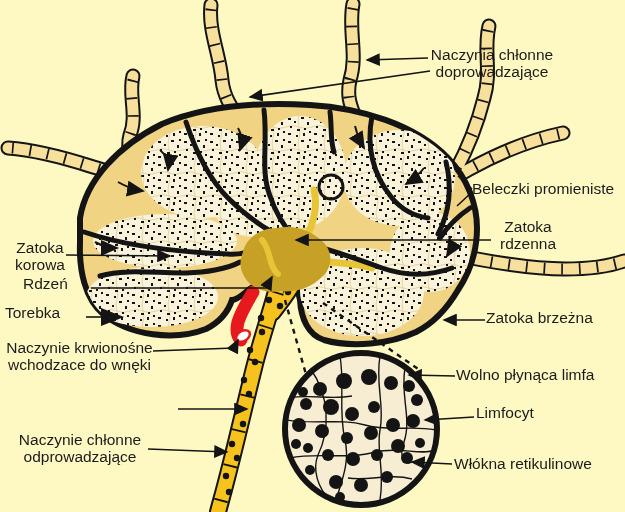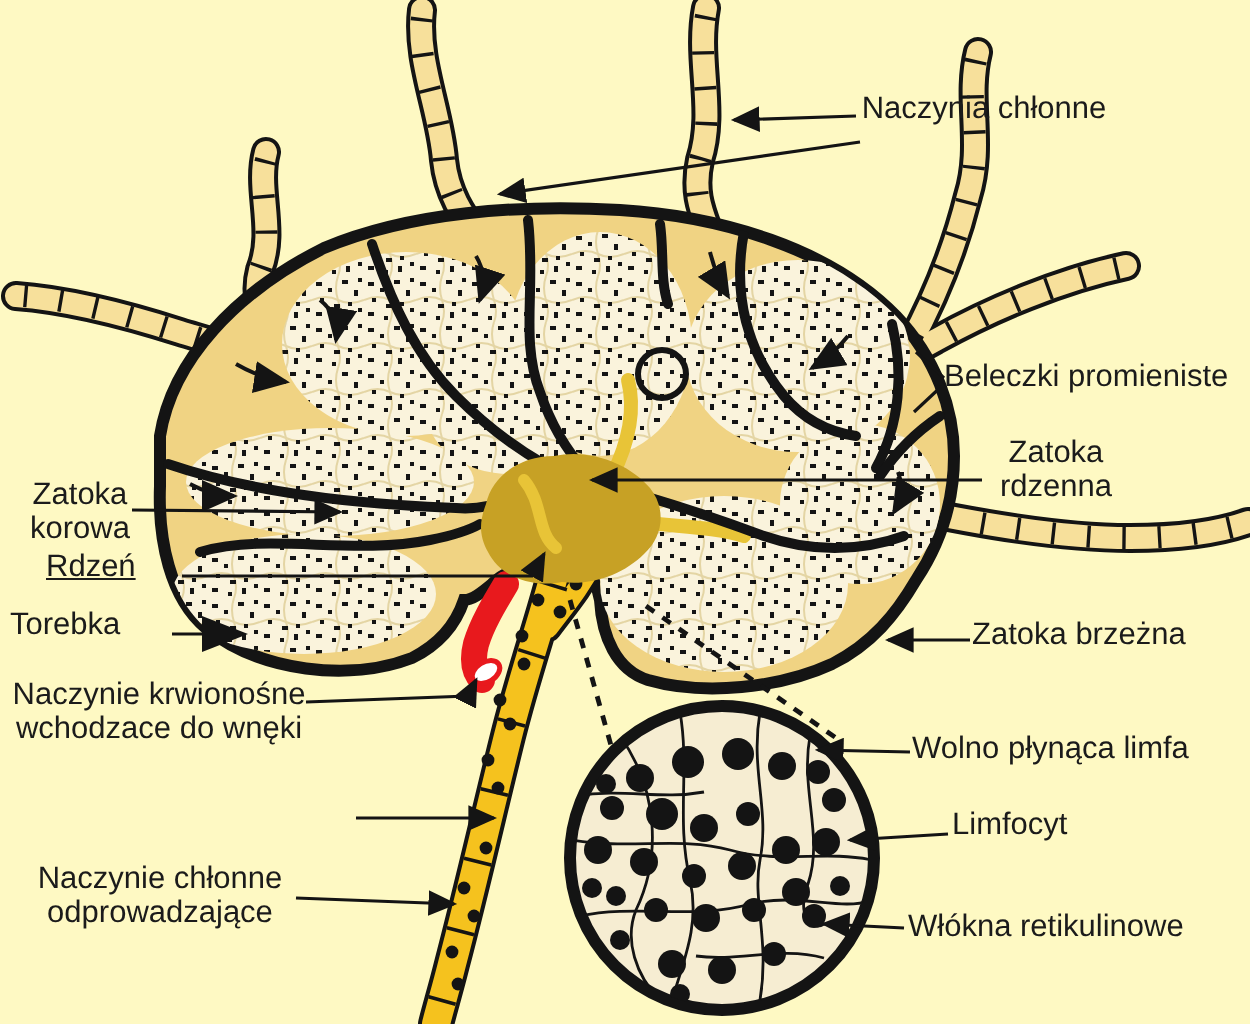--- a/index.html
+++ b/index.html
@@ -244,37 +244,38 @@
     <path d="M 148 449 L 227 452" marker-end="url(#arr)"></path>
     <path d="M 455 376 L 409 375" marker-end="url(#arr)"></path>
     <path d="M 474 417 L 425 420" marker-end="url(#arr)"></path>
     <path d="M 452 464 L 412 462" marker-end="url(#arr)"></path>
   </g>
   <polygon points="101,308 124,317 101,326" fill="#141414"></polygon>
 </svg>
 
 <div class="lbl center" style="left:392px;top:47px;width:200px;">
   <span>Naczynia chłonne</span>
+  <span>doprowadzające</span>
 </div>
 
 <div class="lbl" style="left:472px;top:181px;">Beleczki promieniste</div>
 
 <div class="lbl center" style="left:478px;top:219px;width:100px;">
   <span>Zatoka</span>
   <span>rdzenna</span>
 </div>
 
 <div class="lbl" style="left:486px;top:310px;">Zatoka brzeżna</div>
 
 <div class="lbl center" style="left:2px;top:240px;width:76px;">
   <span>Zatoka</span>
   <span>korowa</span>
 </div>
 
-<div class="lbl" style="left:23px;top:276px;text-decoration:underline;">Rdzeń</div>
+<div class="lbl" style="left:23px;top:276px;">Rdzeń</div>
 
 <div class="lbl" style="left:5px;top:305px;">Torebka</div>
 
 <div class="lbl center" style="left:2px;top:340px;width:155px;">
   <span>Naczynie krwionośne</span>
   <span>wchodzace do wnęki</span>
 </div>
 
 <div class="lbl center" style="left:52px;top:396px;width:138px;">
 </div>

